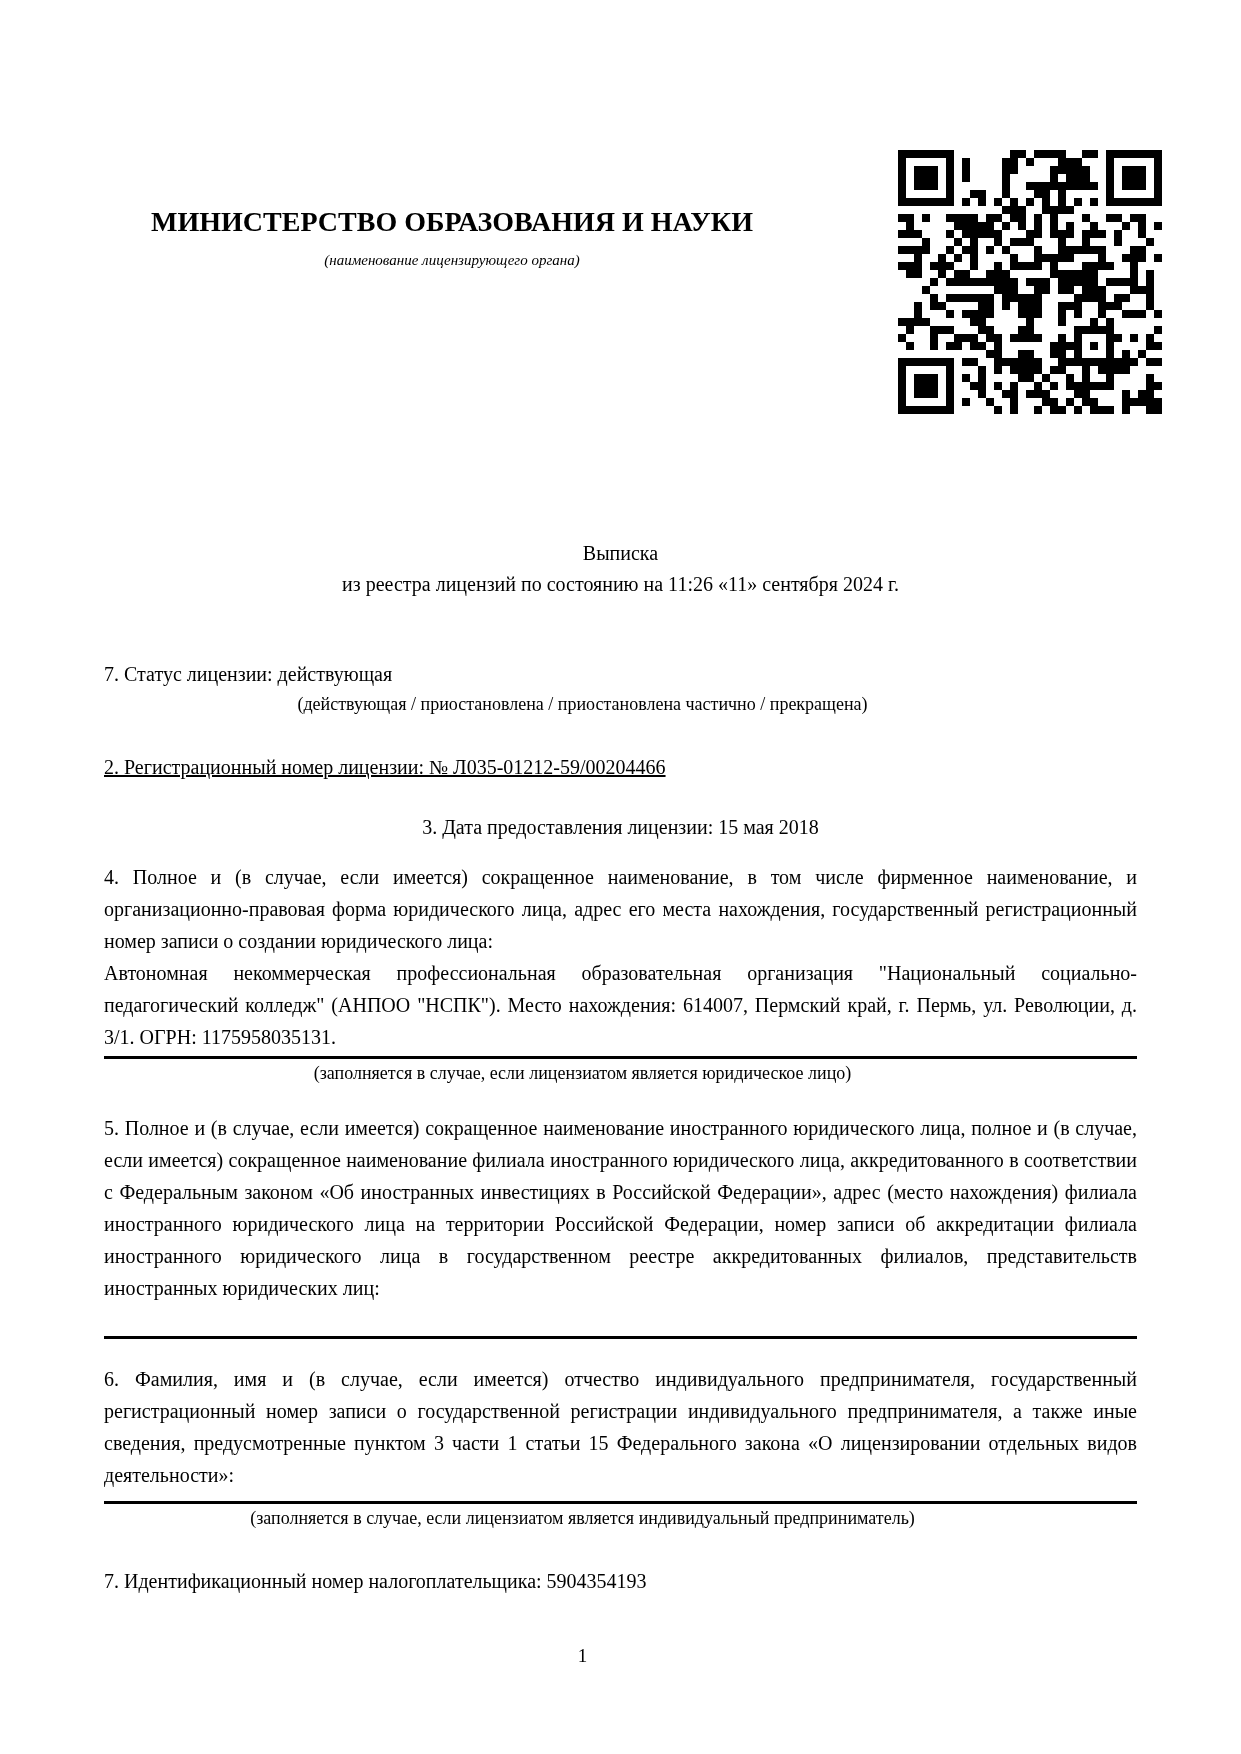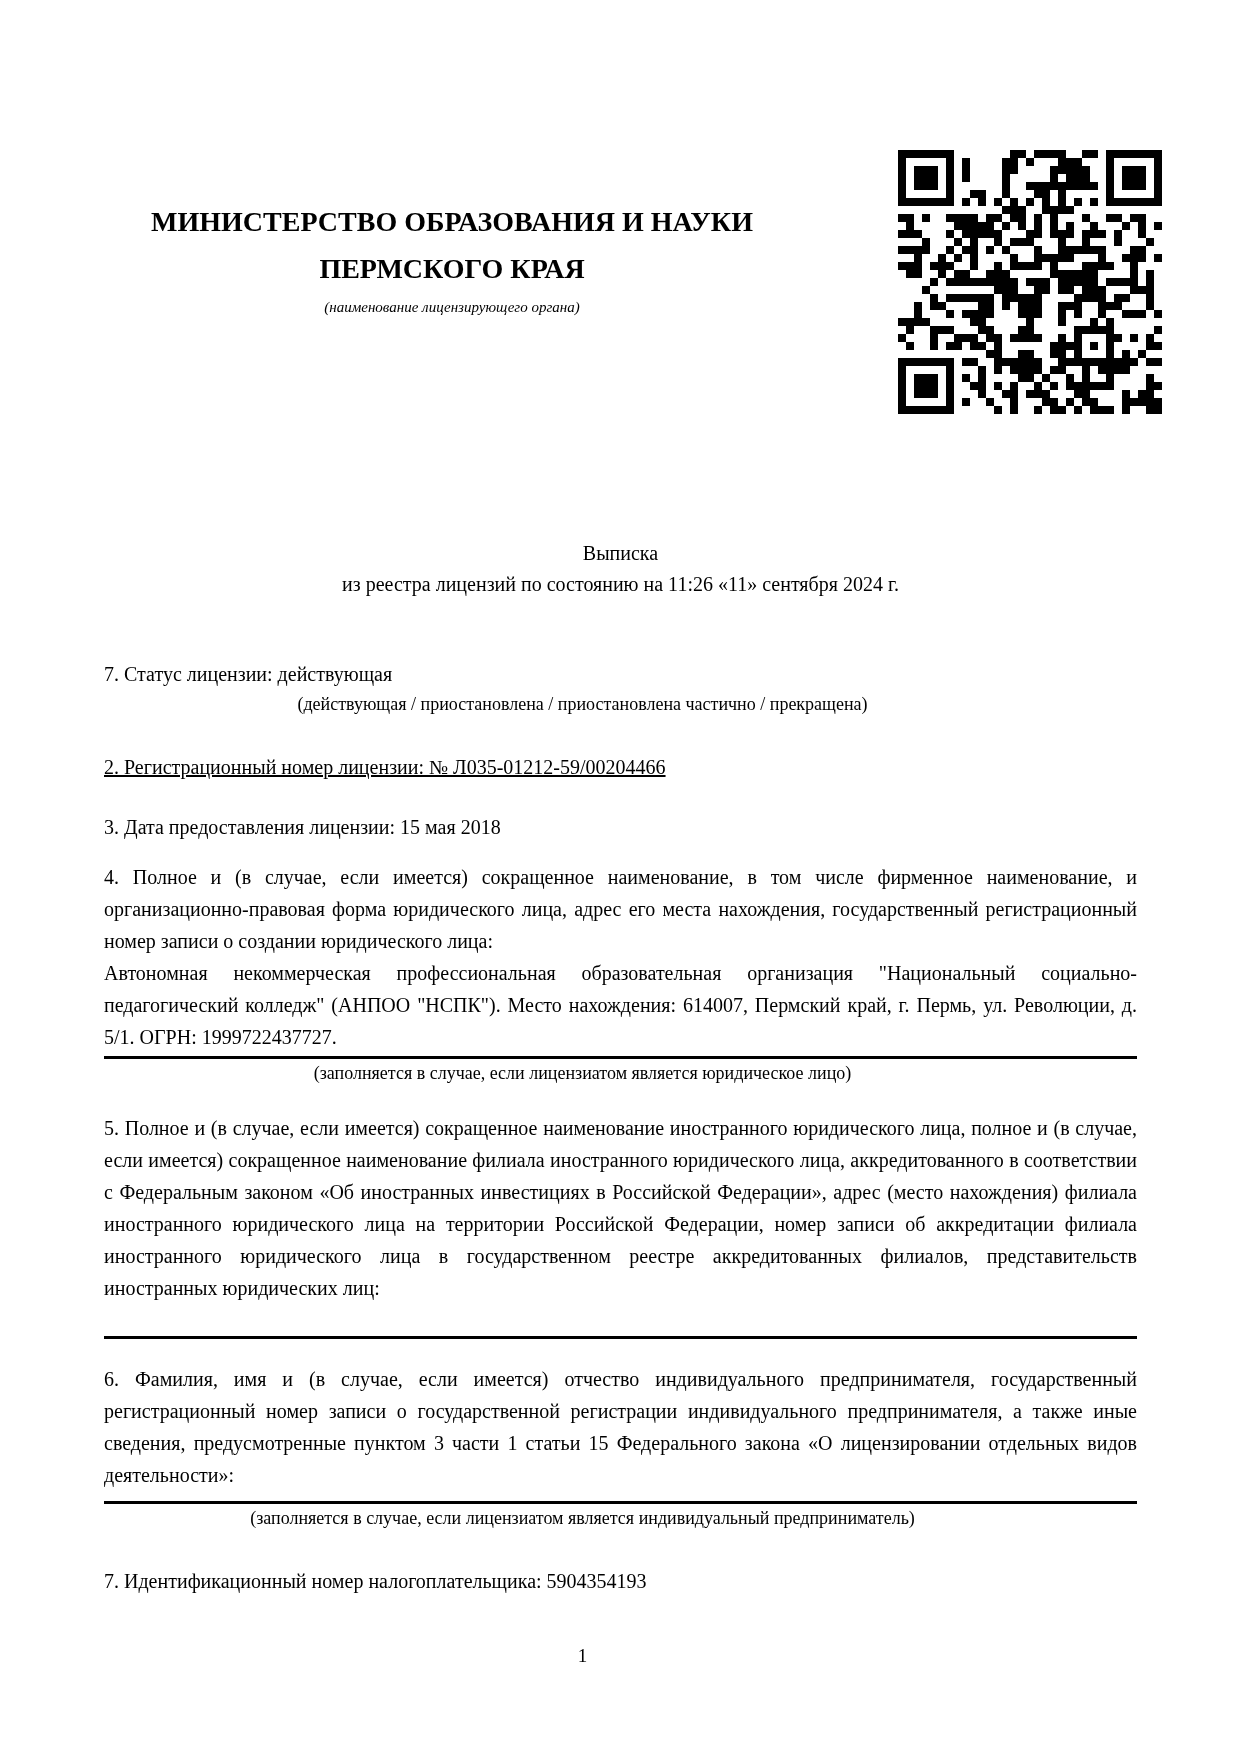--- a/index.html
+++ b/index.html
@@ -20,39 +20,38 @@
   .content { position: absolute; left: 104px; top: 0; width: 1033px; }
   .doc-title { margin-top: 538px; text-align: center; font-size: 20px; line-height: 31px; }
 
   .item { font-size: 20px; line-height: 32px; }
   .just { text-align: justify; }
   .caption { font-size: 18px; line-height: 29px; text-align: center; transform: translateX(-38px); }
   .rule { border-top: 3px solid #000; height: 0; }
 
   .mt-item1 { margin-top: 58px; }
   .mt-item2 { margin-top: 32px; text-decoration: underline; }
-  .mt-item3 { margin-top: 28px; }
+  .mt-item3 { margin-top: 28px; text-align: center; }
   .mt-para4 { margin-top: 18px; }
   .mt-rule4 { margin-top: 3px; }
   .mt-para5 { margin-top: 24px; }
   .mt-rule5 { margin-top: 32px; }
   .mt-para6 { margin-top: 24px; }
   .mt-rule6 { margin-top: 10px; }
   .mt-item7 { margin-top: 32px; }
 
   .page-number { position: absolute; left: 104px; width: 1033px; top: 1645px; text-align: center; font-size: 19px; transform: translateX(-38px); }
 </style>
 </head>
 <body>
 
 <div class="page">
 
   <div class="ministry-block">
     <div class="ministry-line">МИНИСТЕРСТВО ОБРАЗОВАНИЯ И НАУКИ</div>
-    <div class="ministry-line">ПЕРМСКОГО КРАЯ</div>
     <div class="ministry-caption">(наименование лицензирующего органа)</div>
   </div>
 
   <div class="qr"><svg xmlns="http://www.w3.org/2000/svg" width="264" height="264" viewBox="0 0 264 264" fill="#000" shape-rendering="crispEdges">
         <rect x="0" y="0" width="8" height="8"></rect>
         <rect x="8" y="0" width="8" height="8"></rect>
         <rect x="16" y="0" width="8" height="8"></rect>
         <rect x="24" y="0" width="8" height="8"></rect>
         <rect x="32" y="0" width="8" height="8"></rect>
         <rect x="40" y="0" width="8" height="8"></rect>
@@ -596,21 +595,21 @@
     </div>
 
     <div class="item mt-item1">7. Статус лицензии: действующая</div>
     <div class="caption">(действующая / приостановлена / приостановлена частично / прекращена)</div>
 
     <div class="item mt-item2">2. Регистрационный номер лицензии: № Л035-01212-59/00204466</div>
 
     <div class="item mt-item3">3. Дата предоставления лицензии: 15 мая 2018</div>
 
     <div class="item just mt-para4">4. Полное и (в случае, если имеется) сокращенное наименование, в том числе фирменное наименование, и организационно-правовая форма юридического лица, адрес его места нахождения, государственный регистрационный номер записи о создании юридического лица:</div>
-    <div class="item just">Автономная некоммерческая профессиональная образовательная организация "Национальный социально-педагогический колледж" (АНПОО "НСПК"). Место нахождения: 614007, Пермский край, г. Пермь, ул. Революции, д. 5/1. ОГРН: 1999722437727.</div>
+    <div class="item just">Автономная некоммерческая профессиональная образовательная организация "Национальный социально-педагогический колледж" (АНПОО "НСПК"). Место нахождения: 614007, Пермский край, г. Пермь, ул. Революции, д. 3/1. ОГРН: 1175958035131.</div>
     <div class="rule mt-rule4"></div>
     <div class="caption">(заполняется в случае, если лицензиатом является юридическое лицо)</div>
 
     <div class="item just mt-para5">5. Полное и (в случае, если имеется) сокращенное наименование иностранного юридического лица, полное и (в случае, если имеется) сокращенное наименование филиала иностранного юридического лица, аккредитованного в соответствии с Федеральным законом «Об иностранных инвестициях в Российской Федерации», адрес (место нахождения) филиала иностранного юридического лица на территории Российской Федерации, номер записи об аккредитации филиала иностранного юридического лица в государственном реестре аккредитованных филиалов, представительств иностранных юридических лиц:</div>
     <div class="rule mt-rule5"></div>
 
     <div class="item just mt-para6">6. Фамилия, имя и (в случае, если имеется) отчество индивидуального предпринимателя, государственный регистрационный номер записи о государственной регистрации индивидуального предпринимателя, а также иные сведения, предусмотренные пунктом 3 части 1 статьи 15 Федерального закона «О лицензировании отдельных видов деятельности»:</div>
     <div class="rule mt-rule6"></div>
     <div class="caption">(заполняется в случае, если лицензиатом является индивидуальный предприниматель)</div>
 

